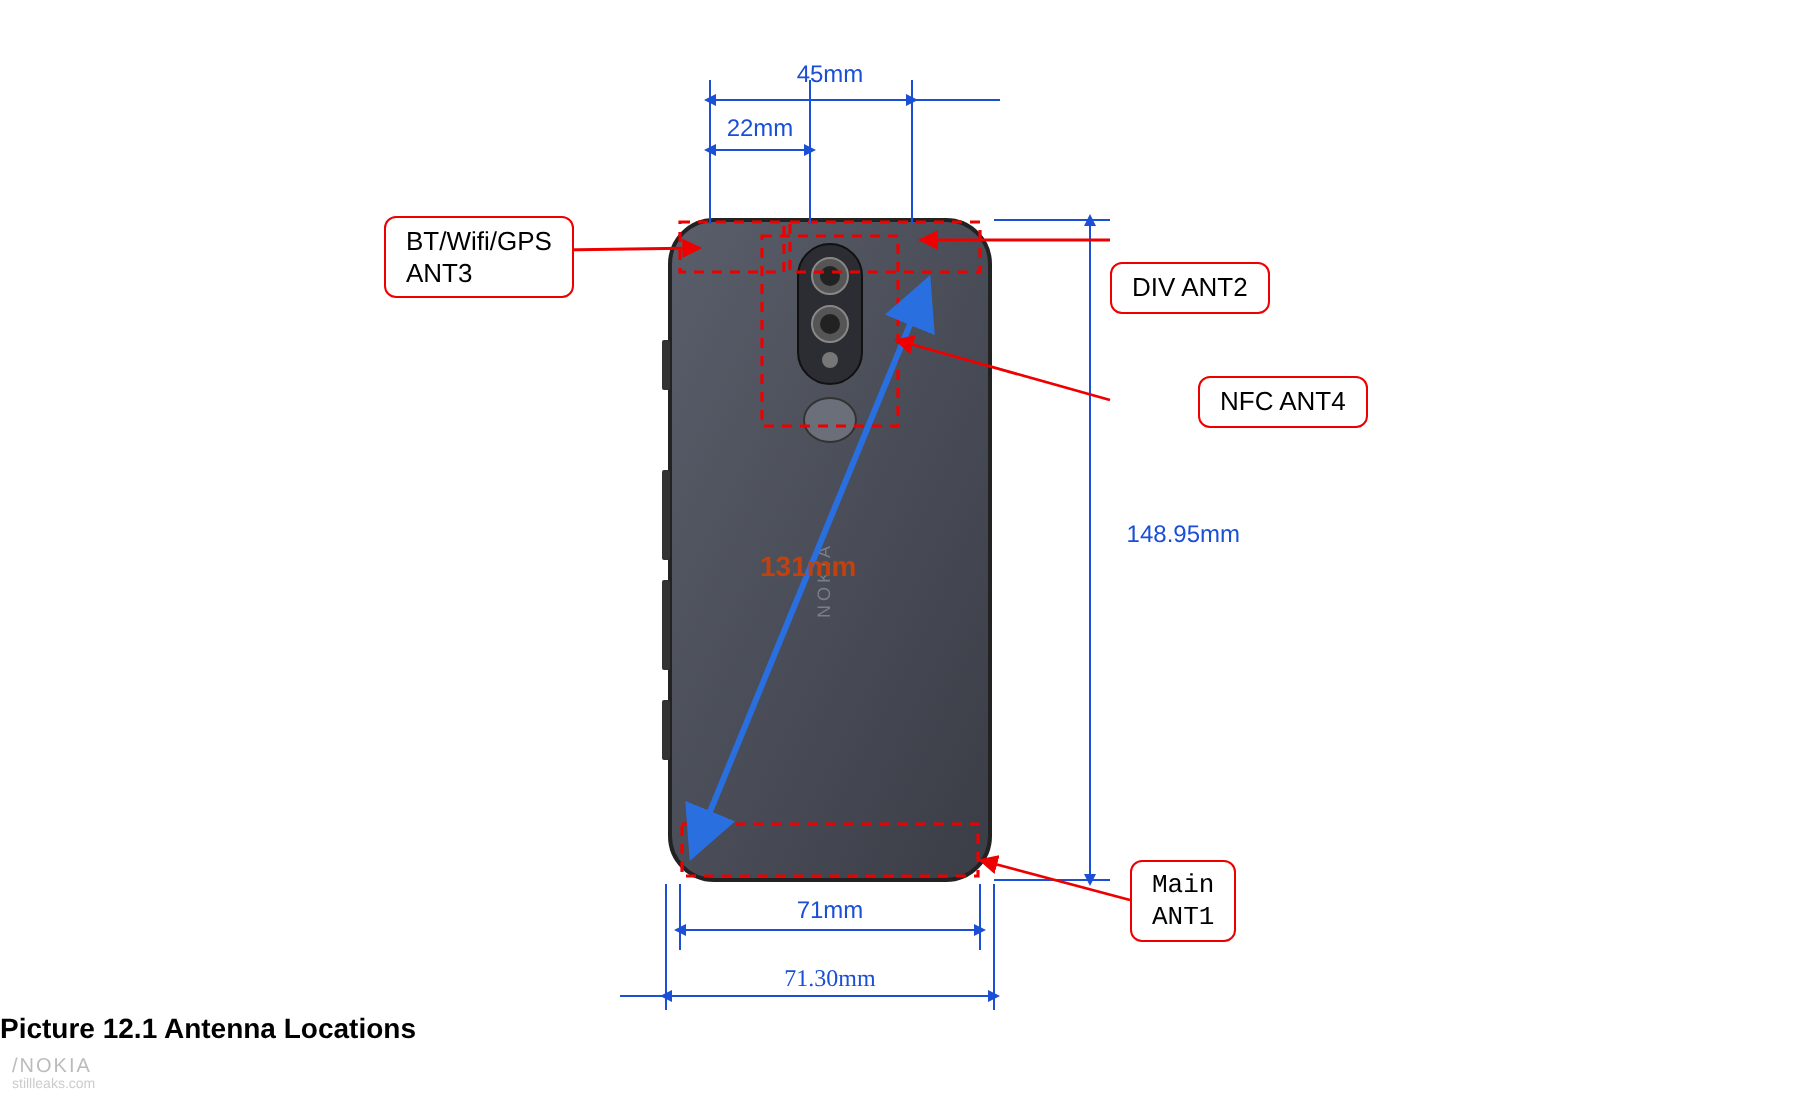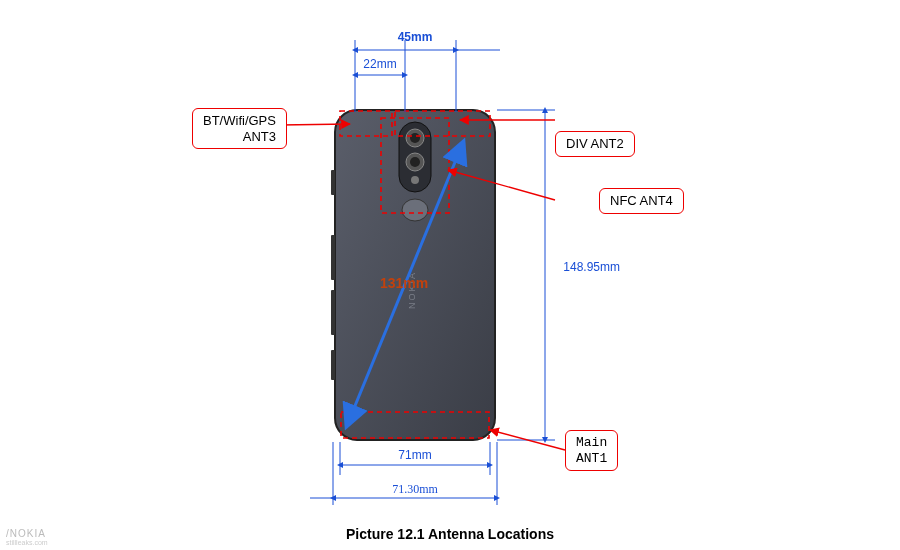--- a/index.html
+++ b/index.html
@@ -1,18 +1,18 @@
 <!DOCTYPE html>
 <html><head>
 <meta charset="utf-8">
 <style>
   html,body{margin:0;padding:0;background:#fff;font-family:Arial,Helvetica,sans-serif;}
   .stage{position:relative;width:900px;height:550px;}
   svg{position:absolute;top:0;left:0;}
-  .caption{position:absolute;bottom:8px;left:0;width:100%;text-align:center;font-weight:bold;font-size:14px;color:#000;}
+  .caption{position:absolute;bottom:28px;left:0;width:100%;font-weight:bold;font-size:14px;color:#000;}
   .watermark{position:absolute;left:6px;bottom:4px;font-size:10px;color:#bbb;letter-spacing:1px;}
   .watermark small{display:block;font-size:7px;letter-spacing:0;color:#ccc;}
   .callout{position:absolute;border:1.5px solid #e00;border-radius:6px;padding:4px 10px;font-size:13px;color:#000;background:#fff;line-height:1.2;}
   .dim-label{position:absolute;font-size:12px;color:#1a4fd6;text-align:center;}
   .diag-label{position:absolute;font-size:14px;font-weight:bold;color:#c2410c;}
 </style>
 </head>
 <body>
 
 <div class="stage">
@@ -94,27 +94,27 @@
 
     <path d="M 555 120 L 460 120" marker-end="url(#arrRed)"></path>
 
     <path d="M 555 200 L 448 170" marker-end="url(#arrRed)"></path>
 
     <path d="M 565 450 L 490 430" marker-end="url(#arrRed)"></path>
   </g>
 </svg>
 
 <div class="dim-label" style="left:360px;top:57px;width:40px;">22mm</div>
-<div class="dim-label" style="left:395px;top:30px;width:40px;font-weight:bold;">45mm</div>
+<div class="dim-label" style="left:395px;top:30px;width:40px;">45mm</div>
 <div class="dim-label" style="left:550px;top:260px;width:70px;text-align:right;">148.95mm</div>
 <div class="dim-label" style="left:390px;top:448px;width:50px;">71mm</div>
 <div class="dim-label" style="left:385px;top:482px;width:60px;font-family:Liberation Serif, serif;">71.30mm</div>
 <div class="diag-label" style="left:380px;top:275px;">131mm</div>
 
-<div class="callout" style="left:192px;top:108px;text-align:right;">
+<div class="callout" style="left:192px;top:108px;text-align:left;">
   <span>BT/Wifi/GPS</span><br>
   <span>ANT3</span>
 </div>
 <div class="callout" style="left:555px;top:108px;margin-top:23px;">
   <span>DIV ANT2</span>
 </div>
 <div class="callout" style="left:555px;top:188px;margin-left:44px;">
   <span>NFC ANT4</span>
 </div>
 <div class="callout" style="left:565px;top:430px;font-family:Liberation Mono, monospace;">

